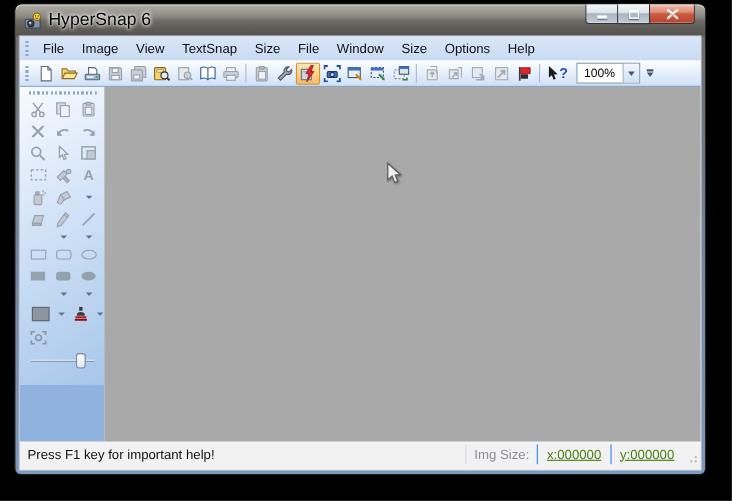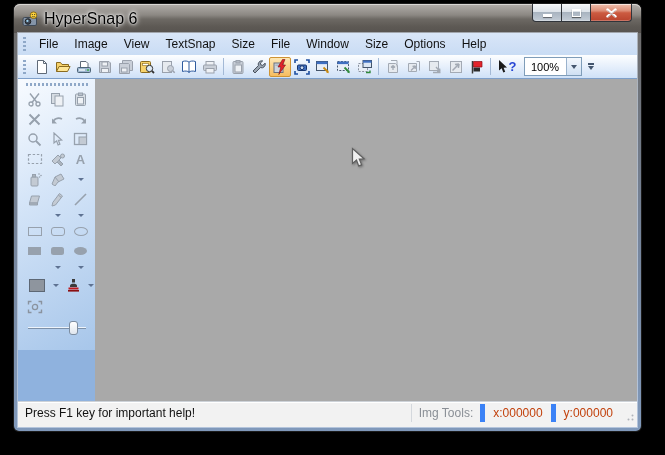--- a/index.html
+++ b/index.html
@@ -92,21 +92,21 @@
   .canvas { flex:1; background:#a9a9a9; position:relative; }
   .cursor { position:absolute; left:256px; top:68px; filter:drop-shadow(1px 1px 1px rgba(0,0,0,.35)); }
 
   
   .statusbar { height:26px; background:#f2f2f2; border-top:1px solid #cdd2d8;
     box-shadow:inset 0 1px 0 #ffffff; display:flex; align-items:center;
     font-size:12px; padding:0 2px 4px 7px; }
   .sb-help { color:#111; flex:1; }
   .sb-right { display:flex; align-items:center; gap:0; }
   .sb-label { color:#8a8f96; padding:2px 7px; border-left:1px solid #d4d8dd; }
-  .sb-cell { color:#c2410c; padding:2px 8px; border-left:5px solid #3b82f6; min-width:58px; }
+  .sb-cell { color:#4d7c0f; padding:2px 8px; border-left:1px solid #3b82f6; min-width:58px;text-decoration:underline; }
   .sb-grip { width:12px; height:12px; margin-left:2px; align-self:flex-end; }
 </style>
 </head>
 <body>
 
 <div class="screen">
  <div class="window">
 
   <div class="titlebar">
     <span class="app-icon">
@@ -530,21 +530,21 @@
       <div class="canvas">
         <svg class="cursor" width="15" height="23" viewBox="0 0 15 23">
           <path d="M1.5 1.5v15l4-3.4 2.2 5.8 2.9-1.1-2.3-5.7 4.7-.3z" fill="#f0f0f0" stroke="#5f5f5f" stroke-width="1.2"></path>
         </svg>
       </div>
     </div>
 
     <div class="statusbar">
       <span class="sb-help">Press F1 key for important help!</span>
       <div class="sb-right">
-        <span class="sb-label">Img Tools:</span>
+        <span class="sb-label">Img Size:</span>
         <span class="sb-cell">x:000000</span>
         <span class="sb-cell">y:000000</span>
         <svg class="sb-grip" viewBox="0 0 12 12">
           <circle cx="9.5" cy="9.5" r="1" fill="#b0b4ba"></circle>
               <circle cx="9.5" cy="5.5" r="1" fill="#b0b4ba"></circle>
               <circle cx="5.5" cy="9.5" r="1" fill="#b0b4ba"></circle>
         </svg>
       </div>
     </div>
 

